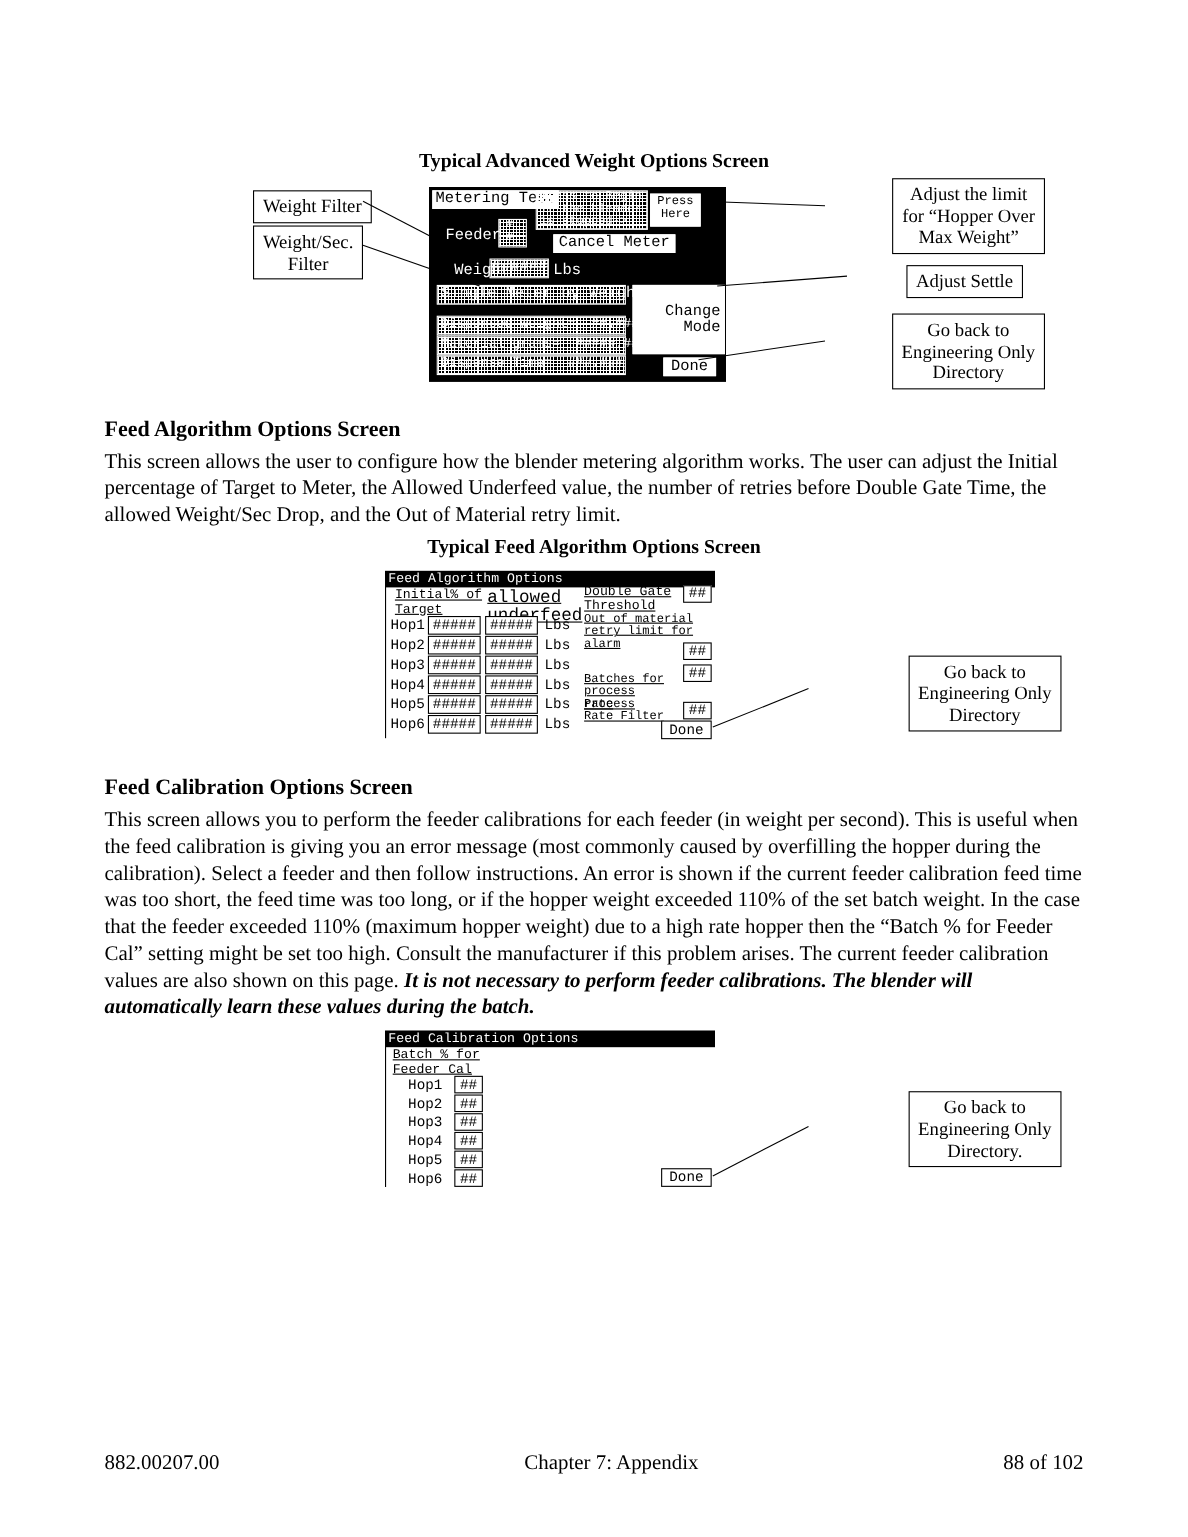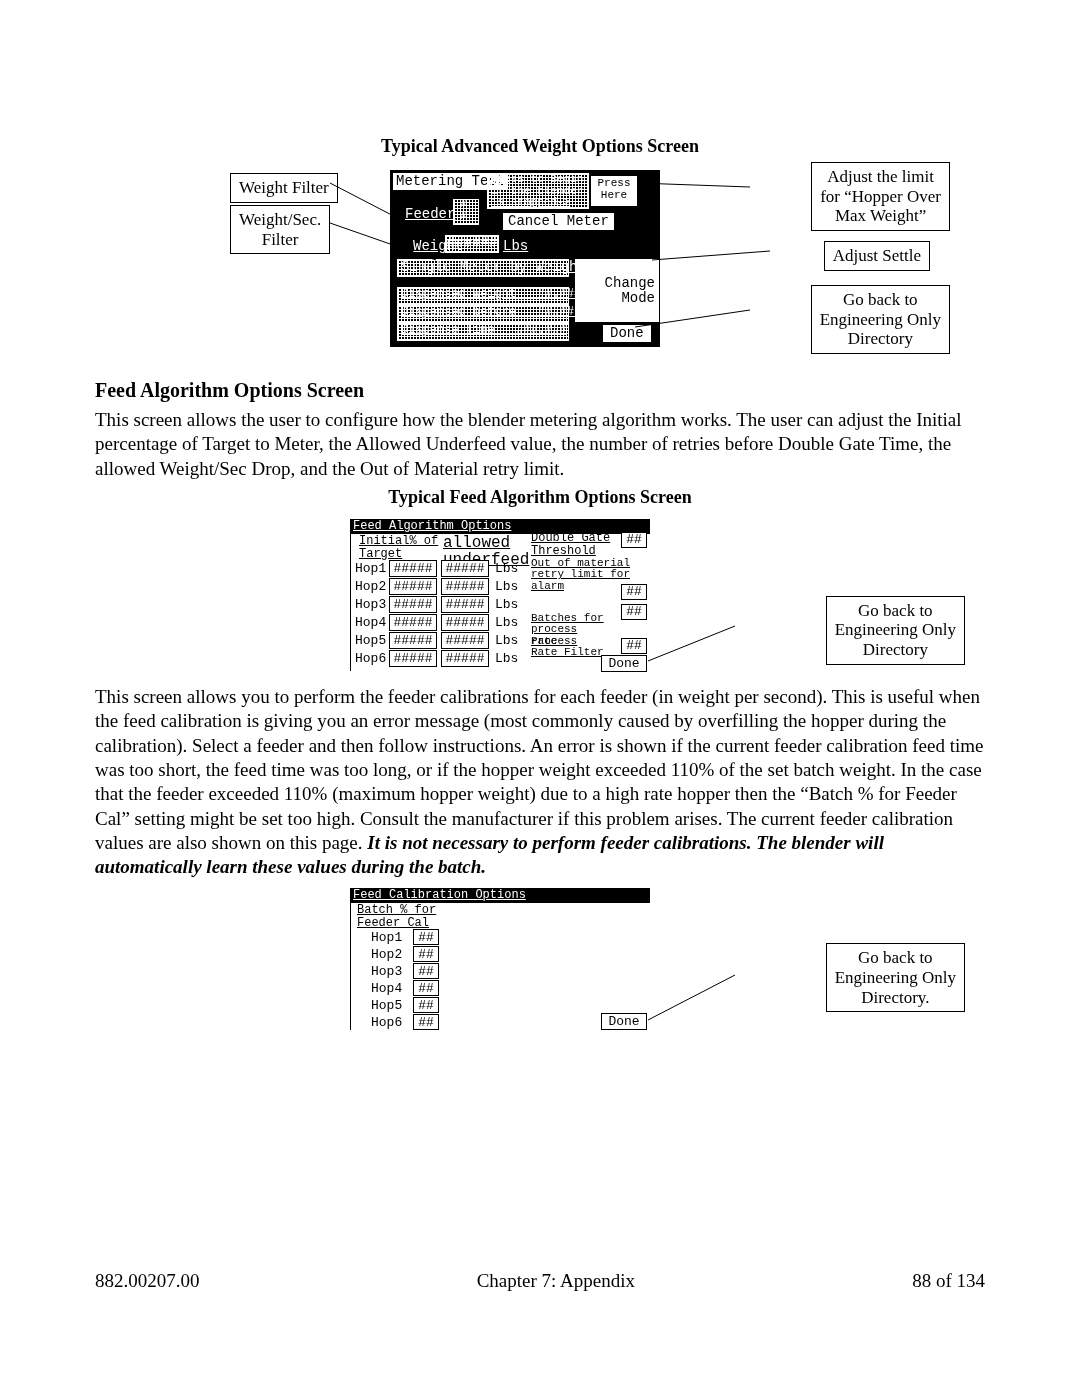--- a/index.html
+++ b/index.html
@@ -69,21 +69,21 @@
   }
 
   
   .scr1 { width: 270px; height: 177px; }
   .hatch {
     position: absolute;
     background-image: repeating-linear-gradient(0deg, #fff 0 1px, transparent 1px 3px),
                       repeating-linear-gradient(90deg, #fff 0 1px, transparent 1px 3px);
     border: 1px solid #fff;
   }
-  .scr-label { position: absolute; color: #fff; white-space: pre; text-decoration: underline; }
+  .scr-label { position: absolute; color: #fff; white-space: pre; }
   .wbox { position:absolute; background:#fff; color:#000; font-family:"Courier New",monospace; border:1px solid #fff; }
 
   
   .scr2 { width: 300px; height: 152px; }
   .scr3 { width: 300px; height: 142px; }
 
   .cell {
     position:absolute; background:#fff; color:#000;
     font-family:"Courier New",monospace; font-size:13px;
     display:flex; align-items:center; justify-content:center;
@@ -139,21 +139,21 @@
         <div class="scr-label" style="left:112px; top:68px;">Lbs</div>
 
         <div class="hatch" style="left:6px; top:88px; width:170px; height:16px;"></div>
         <div class="scr-label" style="left:10px; top:89px;">Single Meter by Weight</div>
         <div class="wbox" style="left:184px; top:88px; padding:16px 3px;text-align:right;">Change Mode</div>
 
         <div class="hatch" style="left:6px; top:116px; width:170px; height:16px;"></div>
         <div class="scr-label" style="left:10px; top:117px; font-size:12px;">Dispensed Weight=  ##.###</div>
         <div class="scr-label" style="left:184px; top:118px;">Lbs</div>
         <div class="hatch" style="left:6px; top:134px; width:170px; height:16px;"></div>
-        <div class="scr-label" style="left:10px; top:135px; font-size:12px;">Dispensed before=  #####.###</div>
+        <div class="scr-label" style="left:10px; top:135px; font-size:12px;">Material grams=  #####.###</div>
         <div class="hatch" style="left:6px; top:152px; width:170px; height:16px;"></div>
         <div class="scr-label" style="left:10px; top:153px; font-size:12px;">Dispense Time=  ###.###</div>
         <div class="wbox" style="left:212px; top:154px; padding:0 6px;">Done</div>
       </div>
 
       <div class="callout" style="left:0; top:8px;">Weight Filter</div>
       <div class="callout" style="left:0; top:40px; white-space:pre;">Weight/Sec.
 Filter</div>
 
       <div class="callout" style="right:-100px; top:-3px; white-space:pre;">Adjust the limit
@@ -240,20 +240,21 @@
 
       <div class="callout" style="right:-115px; top:80px; white-space:pre;">Go back to
 Engineering Only
 Directory</div>
       <svg class="leader" style="left:0; top:0;" width="740" height="170">
         <line x1="418" y1="145" x2="505" y2="110" stroke="#000" stroke-width="1"></line>
       </svg>
     </div>
   </div>
 
+  <div class="heading">Feed Calibration Options Screen</div>
   <div class="para">
     <span>This screen allows you to perform the feeder calibrations for each feeder (in weight per second).  This is useful when the feed calibration is giving you an error message (most commonly caused by overfilling the hopper during the calibration).  Select a feeder and then follow instructions.  An error is shown if the current feeder calibration feed time was too short, the feed time was too long, or if the hopper weight exceeded 110% of the set batch weight.  In the case that the feeder exceeded 110% (maximum hopper weight) due to a high rate hopper then the “Batch % for Feeder Cal” setting might be set too high.  Consult the manufacturer if this problem arises.  The current feeder calibration values are also shown on this page.  </span><span class="bold italic">It is not necessary to perform feeder calibrations.  The blender will automatically learn these values during the batch.</span>
   </div>
 
   <div class="figwrap">
     <div class="figpad" style="width:620px; height:155px;">
       <div class="screen scr3" style="position:absolute; left:120px; top:3px;">
         <div class="white-bg" style="left:0; top:14px; width:300px; height:128px;"></div>
         <div class="scr-label" style="left:2px; top:0px; font-size:12px;">Feed Calibration Options</div>
         <div class="blk-label underl" style="left:6px; top:15px; font-size:12px;">Batch % for
@@ -282,14 +283,14 @@
         <line x1="418" y1="135" x2="505" y2="90" stroke="#000" stroke-width="1"></line>
       </svg>
     </div>
   </div>
 
 </div>
 
 <div class="footer">
   <span>882.00207.00</span>
   <span>Chapter 7: Appendix</span>
-  <span>88 of 134</span>
+  <span>88 of 102</span>
 </div>
 
 </body></html>

